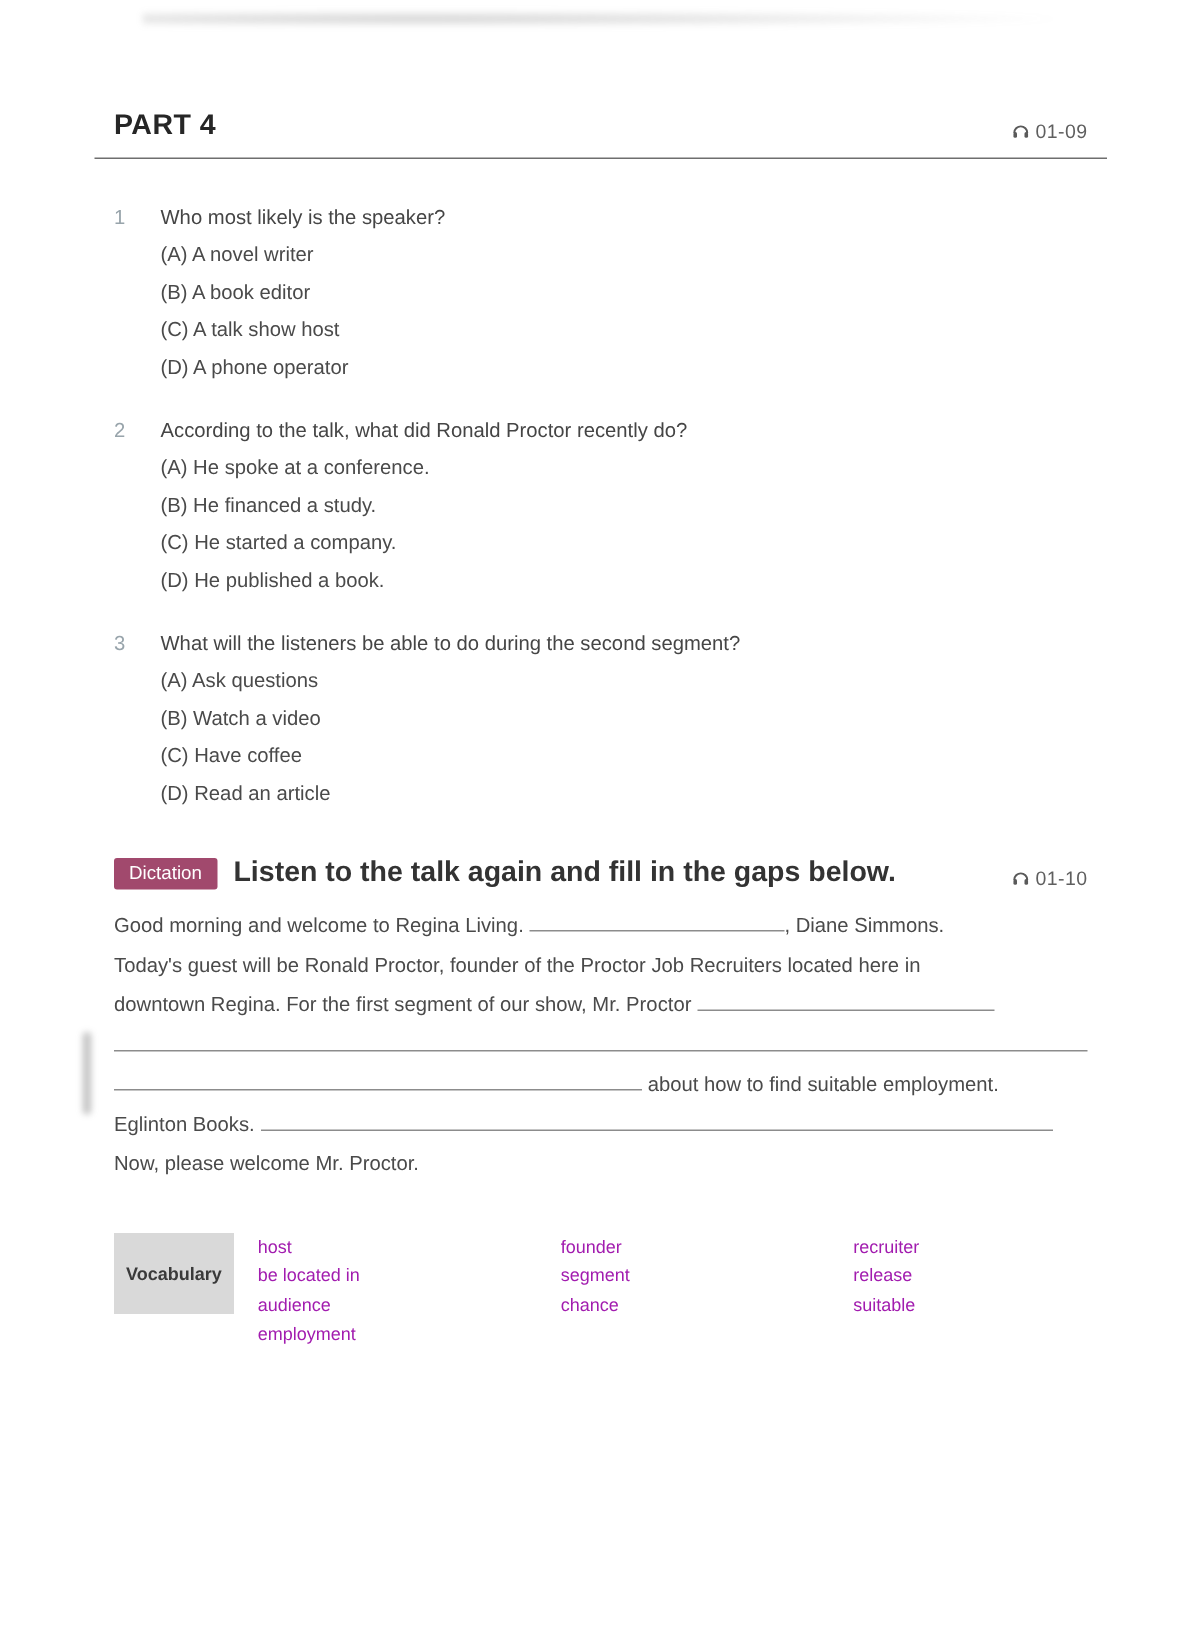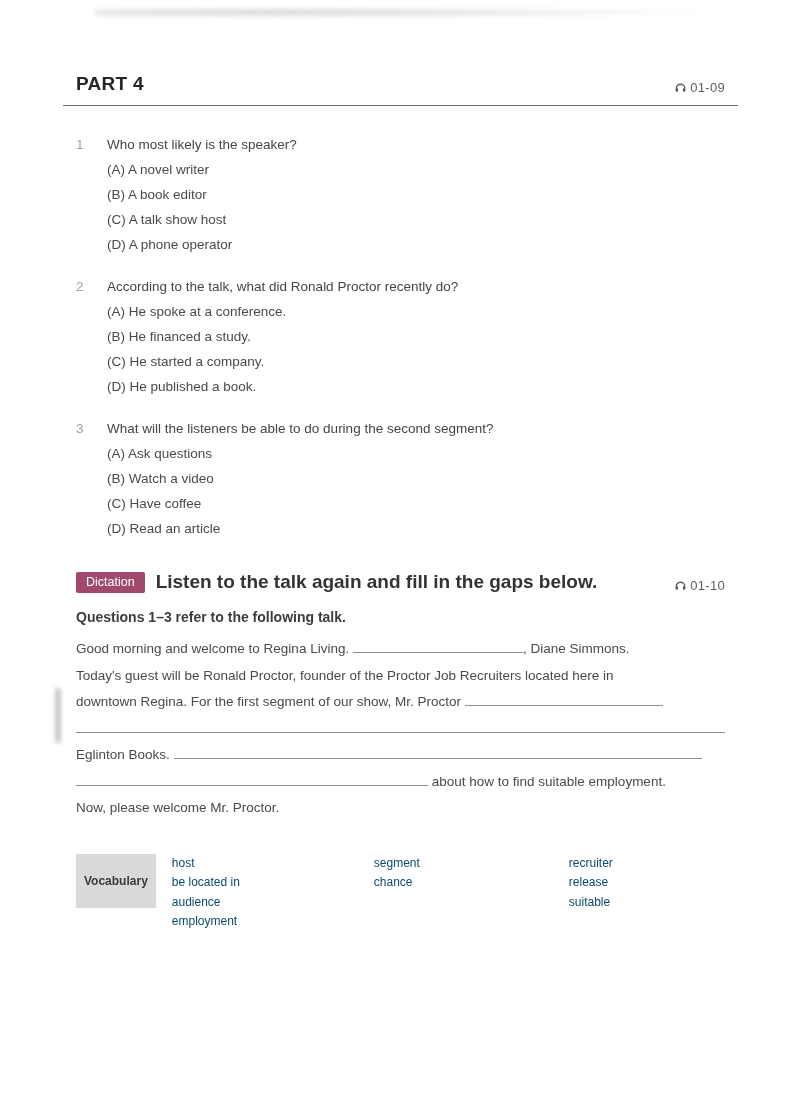--- a/index.html
+++ b/index.html
@@ -42,21 +42,21 @@
   .italic { }
   .blank { display:inline-block; border-bottom:1px solid #8c8c8c; height:13px; max-width:100%; }
 
   .vocab { display:flex; margin-top:32px; align-items:flex-start; }
   .badge-vocab { background:var(--vocab-badge,#d9d9d9); color:#3a3a3a; font-weight:bold;
     font-size:12px; padding:20px 8px; margin-right:16px; }
   .vocab-cols { display:flex; flex:1; }
   .vocab-col:nth-child(1) { width:202px; }
   .vocab-col:nth-child(2) { width:195px; }
   .vocab-col:nth-child(3) { flex:1; }
-  .vocab-item { font-size:12px; line-height:19.5px; color:#0c4a6e; }
+  .vocab-item { font-size:12px; line-height:19.5px; color:#a21caf; }
 
   .page-num { position:absolute; left:77px; top:1096px; font-size:13px; color:#4a4a4a; }
   .hp { display:block; }
 </style>
 </head>
 <body>
 
 <div class="sheet">
   <div class="scan-top"></div>
   <div class="scan-left"></div>
@@ -113,42 +113,42 @@
     <span class="audio-ref">
       <svg class="hp" width="13" height="13" viewBox="0 0 24 24">
         <path d="M4 14a8 8 0 0 1 16 0" fill="none" stroke="#5a5a5a" stroke-width="2.4"></path>
         <rect x="3" y="13" width="4.4" height="7" rx="2" fill="#5a5a5a"></rect>
         <rect x="16.6" y="13" width="4.4" height="7" rx="2" fill="#5a5a5a"></rect>
       </svg>
       <span class="audio-label">01-10</span>
     </span>
   </div>
 
-  <div class="subtitle">Questions 1–3 refer to the following talk.</div>
 
   <div id="passage" class="passage">
       <div class="p-line"><span>Good morning and welcome to </span><span class="italic">Regina Living</span><span>. </span><span class="blank" style="width: 170px;"></span><span>, Diane Simmons.</span></div>
       <div class="p-line"><span>Today's guest will be Ronald Proctor, founder of the Proctor Job Recruiters located here in</span></div>
       <div class="p-line"><span>downtown Regina. For the first segment of our show, Mr. Proctor </span><span class="blank" style="width: 198px;"></span></div>
       <div class="p-line"><span class="blank" style="width: 650px;"></span></div>
+      <div class="p-line"><span class="blank" style="width: 352px;"></span><span> about how to find suitable employment.</span></div>
       <div class="p-line"><span>Eglinton Books. </span><span class="blank" style="width: 528px;"></span></div>
-      <div class="p-line"><span class="blank" style="width: 352px;"></span><span> about how to find suitable employment.</span></div>
       <div class="p-line"><span>Now, please welcome Mr. Proctor.</span></div>
     </div>
 
   <div class="vocab">
     <span class="badge-vocab">Vocabulary</span>
     <div id="vocab-cols" class="vocab-cols">
         <div class="vocab-col">
           <div class="vocab-item">host</div>
           <div class="vocab-item">be located in</div>
           <div class="vocab-item">audience</div>
           <div class="vocab-item">employment</div>
         </div>
         <div class="vocab-col">
+          <div class="vocab-item">founder</div>
           <div class="vocab-item">segment</div>
           <div class="vocab-item">chance</div>
         </div>
         <div class="vocab-col">
           <div class="vocab-item">recruiter</div>
           <div class="vocab-item">release</div>
           <div class="vocab-item">suitable</div>
         </div>
       </div>
   </div>

